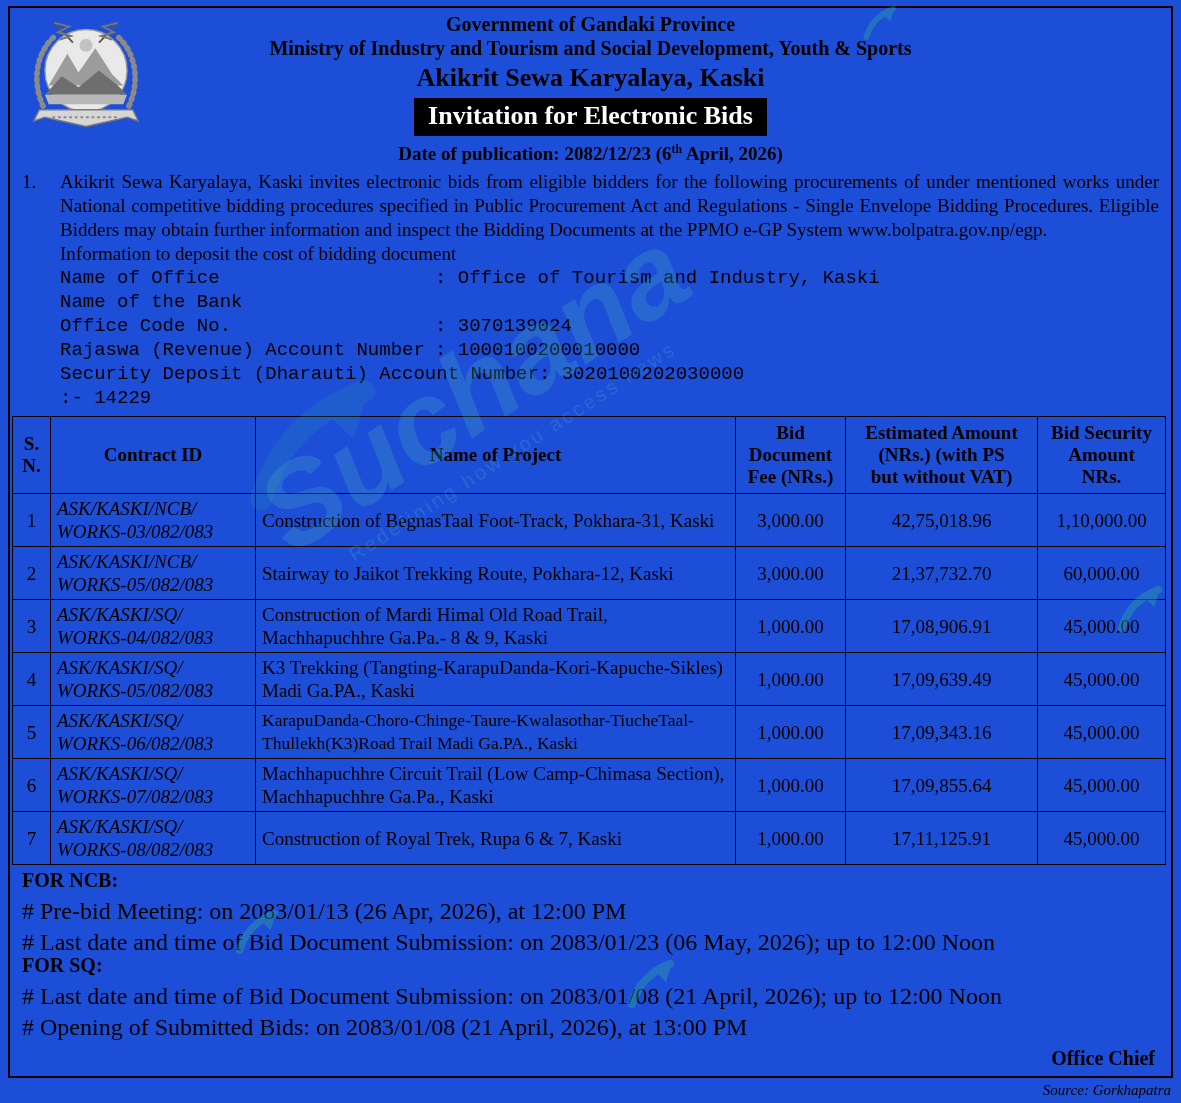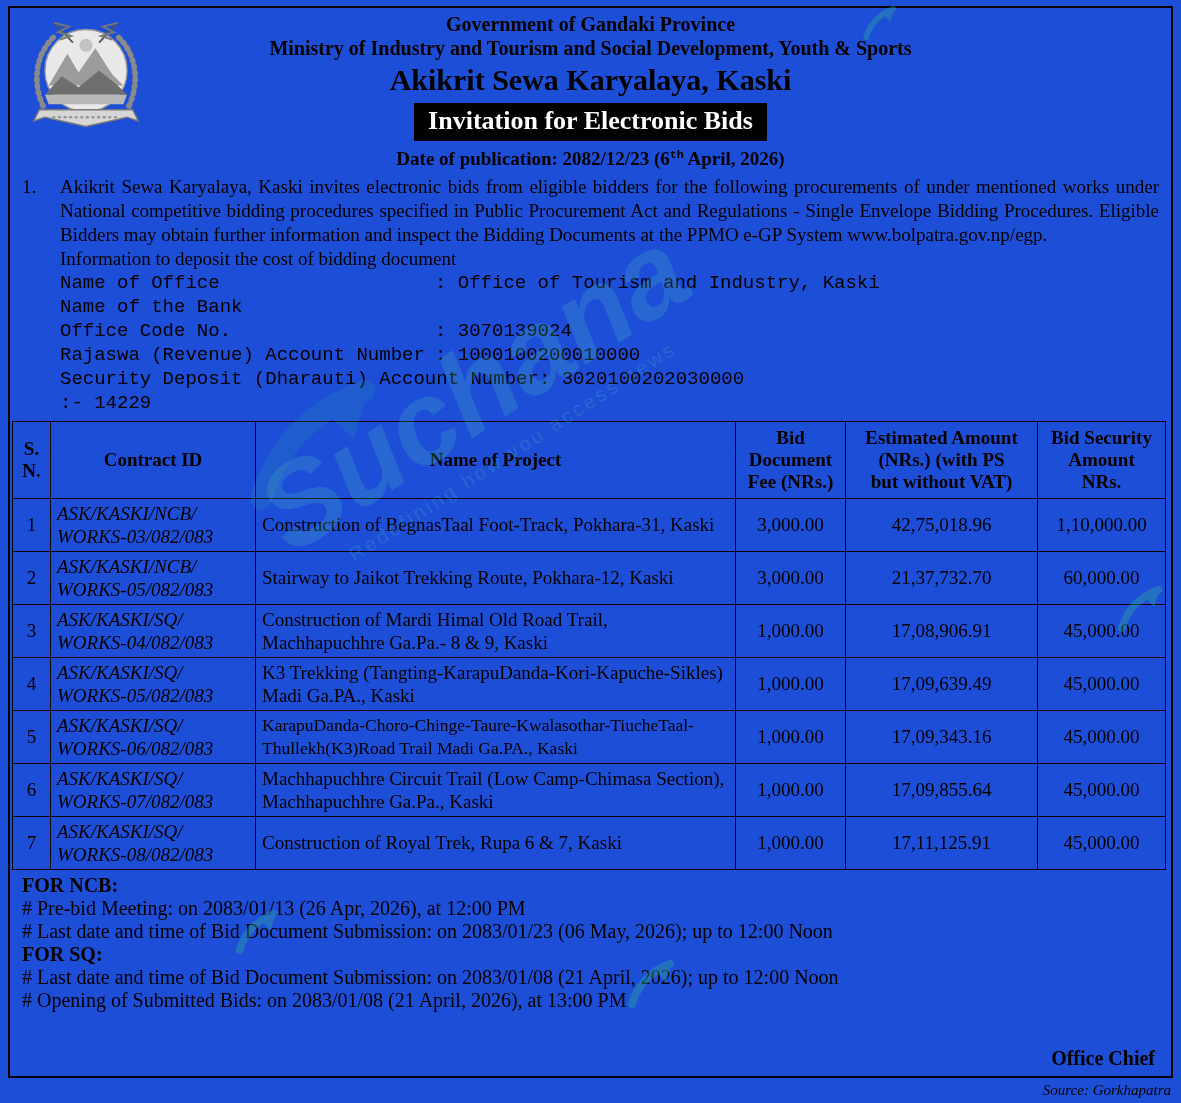--- a/index.html
+++ b/index.html
@@ -10,46 +10,46 @@
   }
   .notice{
     position:absolute;left:8px;top:6px;width:1165px;height:1072px;
     border:2px solid #000;box-sizing:border-box;padding:4px 12px 0 12px;
   }
   
   .emblem{position:absolute;left:20px;top:8px;width:112px;height:124px;}
   
   .hdr{text-align:center;}
   .h1{font-weight:700;font-size:20px;line-height:1.2;}
-  .h2{font-weight:700;font-size:30px;line-height:1.15;margin-top:3px;text-align:center;}
+  .h2{font-weight:700;font-size:26px;line-height:1.15;margin-top:3px;text-align:center;}
   .title-wrap{margin-top:5px;}
   .title{display:inline-block;background:#000;color:#fff;font-weight:700;font-size:26px;padding:3px 14px 5px;}
   .date{font-weight:700;font-size:19px;margin-top:7px;}
-  .date sup{font-size:0.62em;font-family:Liberation Mono, monospace;}
+  .date sup{font-size:0.62em;}
   
   .para{display:flex;margin-top:5px;font-size:19px;line-height:24px;}
   .num{flex:0 0 38px;}
   .ptext{flex:1;text-align:justify;}
   .indent{margin-left:38px;font-size:19px;line-height:24px;}
   .irow{display:flex;font-family:Liberation Mono, monospace;}
   .ilabel{flex:0 0 auto;min-width:375px;white-space:nowrap;}
   
   table.bids{border-collapse:collapse;table-layout:fixed;width:1153px;margin:6px 0 0 -10px;}
   table.bids th,table.bids td{border:1.5px solid #000;vertical-align:middle;box-sizing:border-box;}
   table.bids th{font-weight:700;font-size:19px;line-height:22px;text-align:center;padding:5px 2px;}
   table.bids td{font-size:19px;line-height:23px;padding:3px 6px;}
   .pre{white-space:pre-line;}
   .c-sn{text-align:center;}
   .c-num{text-align:center;}
   .c-id{padding-left:4px;font-style:italic;}
   table.bids tbody tr:nth-child(5) .c-proj{font-size:17.5px;}
   
   .foot{margin-top:4px;}
   .fhead{font-weight:700;font-size:20px;line-height:23px;}
-  .fline{font-size:20px;line-height:23px;}
+  .fline{font-size:24px;line-height:23px;margin-top:8px;}
   .sig{position:absolute;right:16px;bottom:6px;font-weight:700;font-size:20px;}
   .source{position:absolute;right:10px;top:1082px;font-style:italic;font-size:15px;}
   
   .wm{
     position:absolute;left:210px;top:330px;width:540px;
     transform:rotate(-33deg);text-align:center;color:#4fc2ba;opacity:.22;
     pointer-events:none;font-family:"Liberation Sans", sans-serif;
   }
   .wm-brand{font-size:116px;font-weight:700;font-style:italic;line-height:1;}
   .wm-tagline{font-size:20px;letter-spacing:3px;margin-top:4px;}

